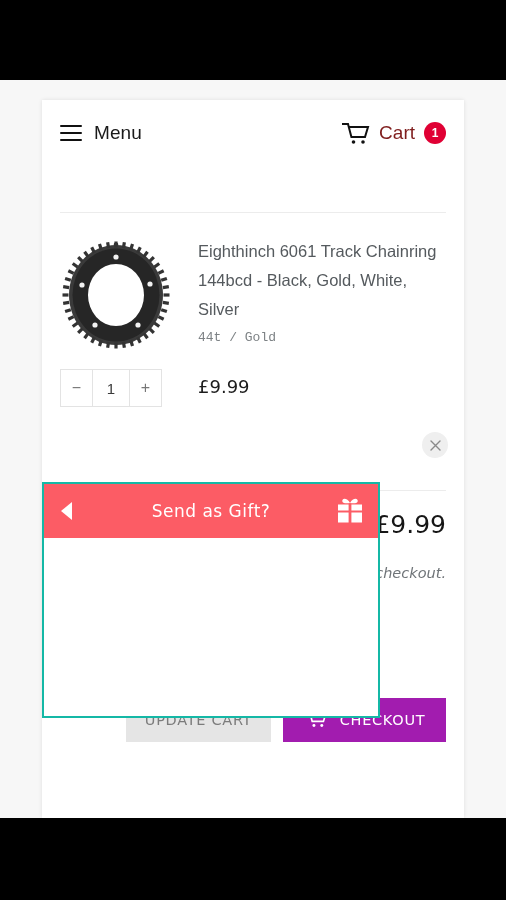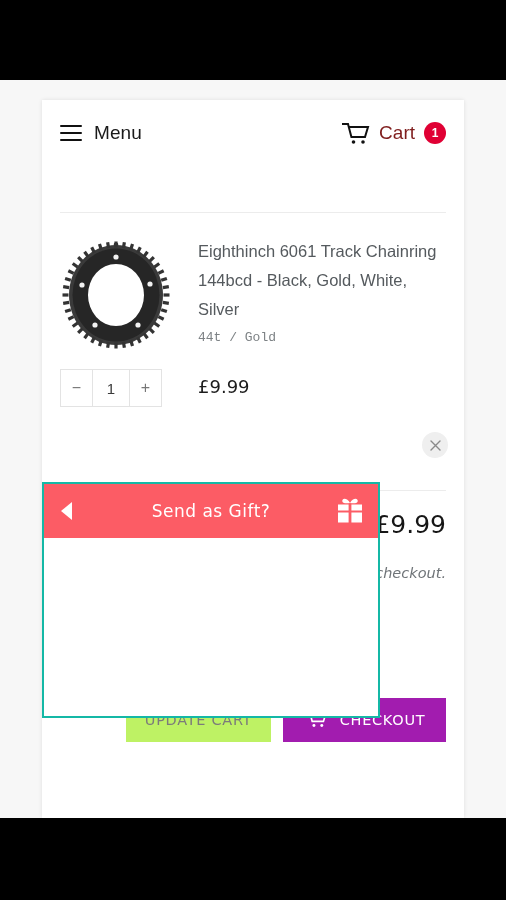--- a/index.html
+++ b/index.html
@@ -258,21 +258,21 @@
     left: 18px;
     right: 18px;
     top: 598px;
     display: flex;
     justify-content: flex-end;
     gap: 12px;
   }
   .btn-update {
     min-width: 145px;
     height: 44px;
-    background: #bef264;
+    background: #e5e5e5;
     color: #7b7b7b;
     border: none;
     font-size: 14.5px;
     letter-spacing: .7px;
     cursor: pointer;
     font-family: "DejaVu Sans", sans-serif;
   }
   .btn-checkout {
     min-width: 163px;
     height: 44px;

